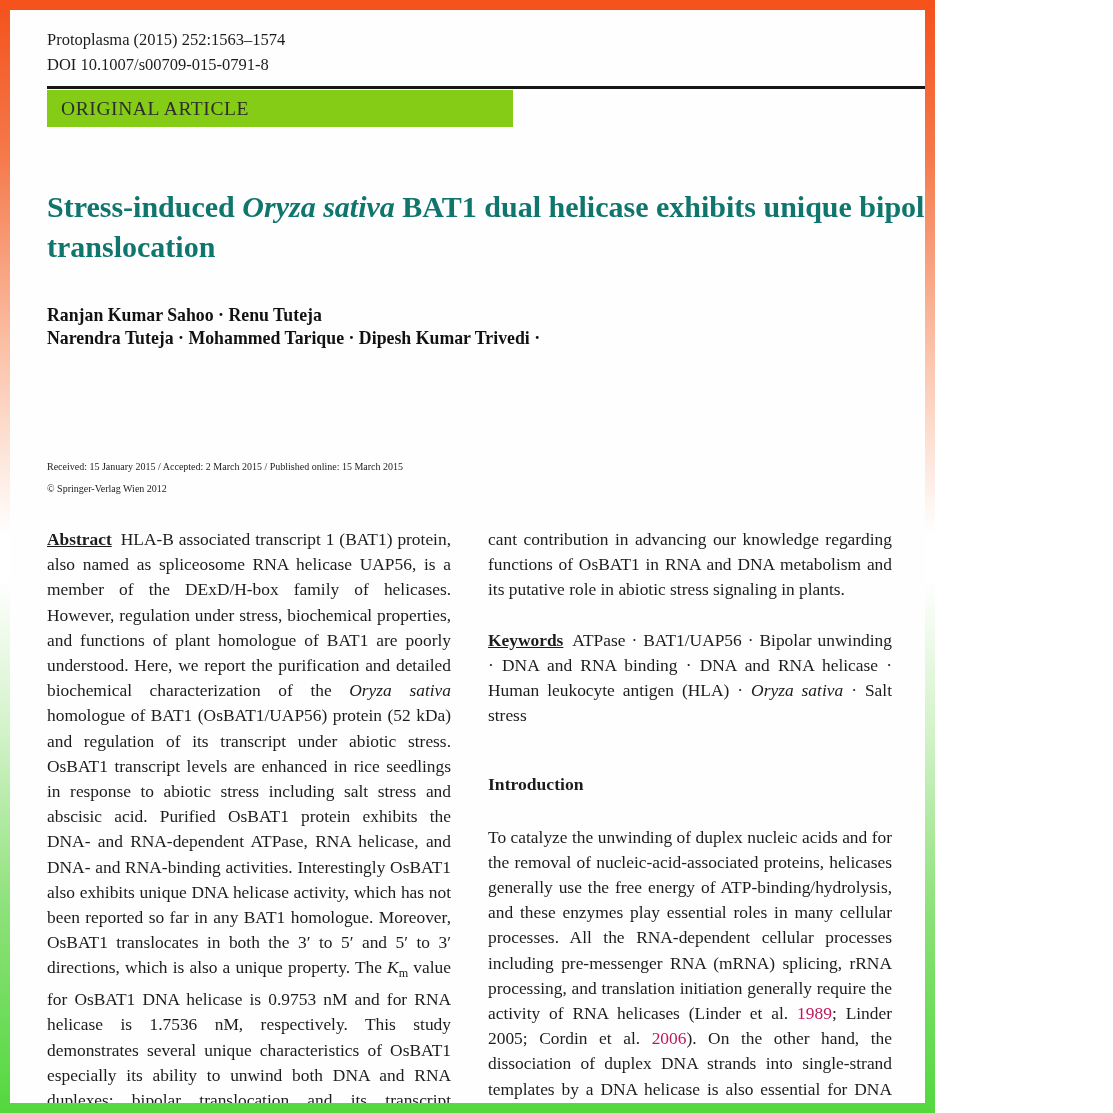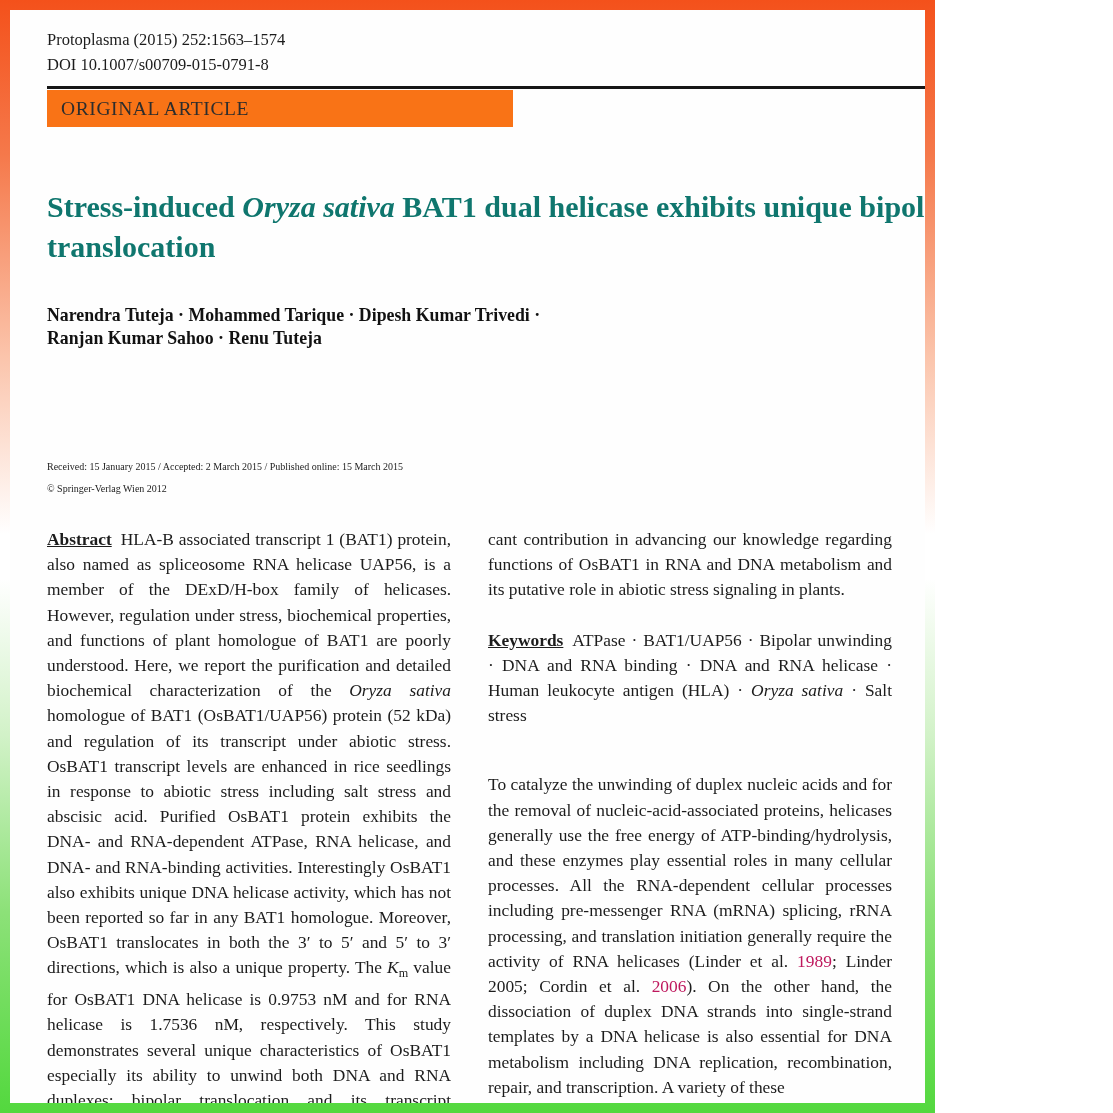--- a/index.html
+++ b/index.html
@@ -21,21 +21,21 @@
     color: #1c1c1c;
   }
 
   .journal-head { font-size: 16.5px; line-height: 25px; }
 
   .rule { height: 3px; background: #161616; margin-top: 9px; width: 1023px; }
 
   .article-type-box {
     margin-top: 1px;
     width: 466px; height: 37px;
-    background: #f97316;
+    background: #84cc16;
     display: flex; align-items: center;
     padding-left: 14px;
     font-size: 19.5px; letter-spacing: 0.6px; color: #2d2d2d;
   }
 
   .title {
     margin-top: 60px;
     font-size: 30px; line-height: 40px; font-weight: bold;
     width: 990px; color: #0f766e;
   }
@@ -71,39 +71,40 @@
 
     <div class="rule"></div>
 
     <div class="article-type-box">
       <span>ORIGINAL ARTICLE</span>
     </div>
 
     <h1 class="title"><span>Stress-induced </span><span class="run-i">Oryza sativa</span><span> BAT1 dual helicase exhibits unique bipolar translocation</span></h1>
 
     <div class="authors">
+      <div>Ranjan Kumar Sahoo · Renu Tuteja</div>
       <div>Narendra Tuteja · Mohammed Tarique · Dipesh Kumar Trivedi ·</div>
-      <div>Ranjan Kumar Sahoo · Renu Tuteja</div>
     </div>
 
     <div class="dates">
       <div>Received: 15 January 2015 / Accepted: 2 March 2015 / Published online: 15 March 2015</div>
       <div>© Springer-Verlag Wien 2012</div>
     </div>
 
     <div class="columns">
 
       <div class="col">
         <p class="justify"><span class="block-label">Abstract</span><span><span>HLA-B associated transcript 1 (BAT1) protein, also named as spliceosome RNA helicase UAP56, is a member of the DExD/H-box family of helicases. However, regulation under stress, biochemical properties, and functions of plant homologue of BAT1 are poorly understood. Here, we report the purification and detailed biochemical characterization of the </span><span class="run-i">Oryza sativa</span><span> homologue of BAT1 (OsBAT1/UAP56) protein (52 kDa) and regulation of its transcript under abiotic stress. OsBAT1 transcript levels are enhanced in rice seedlings in response to abiotic stress including salt stress and abscisic acid. Purified OsBAT1 protein exhibits the DNA- and RNA-dependent ATPase, RNA helicase, and DNA- and RNA-binding activities. Interestingly OsBAT1 also exhibits unique DNA helicase activity, which has not been reported so far in any BAT1 homologue. Moreover, OsBAT1 translocates in both the 3′ to 5′ and 5′ to 3′ directions, which is also a unique property. The </span><span class="run-i">K</span><span class="run-sub">m</span><span> value for OsBAT1 DNA helicase is 0.9753 nM and for RNA helicase is 1.7536 nM, respectively. This study demonstrates several unique characteristics of OsBAT1 especially its ability to unwind both DNA and RNA duplexes; bipolar translocation and its transcript upregulation under abiotic stresses indicate that it is a multifunctional protein. Overall, this study represents signifi-</span></span></p>
       </div>
 
       <div class="col">
         <p class="justify abstract-cont">cant contribution in advancing our knowledge regarding functions of OsBAT1 in RNA and DNA metabolism and its putative role in abiotic stress signaling in plants.</p>
 
         <p class="justify keywords-block"><span class="block-label">Keywords</span><span><span>ATPase · BAT1/UAP56 · Bipolar unwinding · DNA and RNA binding · DNA and RNA helicase · Human leukocyte antigen (HLA) · </span><span class="run-i">Oryza sativa</span><span> · Salt stress</span></span></p>
 
+        <h2 class="intro-heading">Introduction</h2>
 
         <p class="justify"><span>To catalyze the unwinding of duplex nucleic acids and for the removal of nucleic-acid-associated proteins, helicases generally use the free energy of ATP-binding/hydrolysis, and these enzymes play essential roles in many cellular processes. All the RNA-dependent cellular processes including pre-messenger RNA (mRNA) splicing, rRNA processing, and translation initiation generally require the activity of RNA helicases (Linder et al. </span><span class="run-link">1989</span><span>; Linder 2005; Cordin et al. </span><span class="run-link">2006</span><span>). On the other hand, the dissociation of duplex DNA strands into single-strand templates by a DNA helicase is also essential for DNA metabolism including DNA replication, recombination, repair, and transcription. A variety of these</span></p>
       </div>
 
     </div>
   </div>
 </div>
 
 </body></html>

